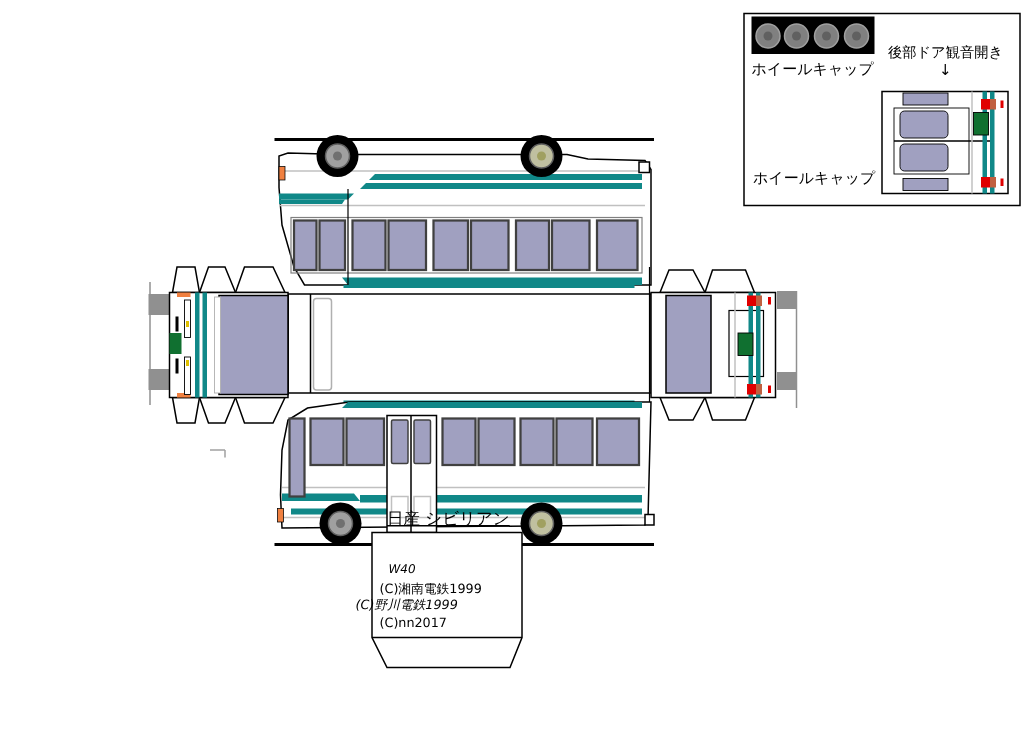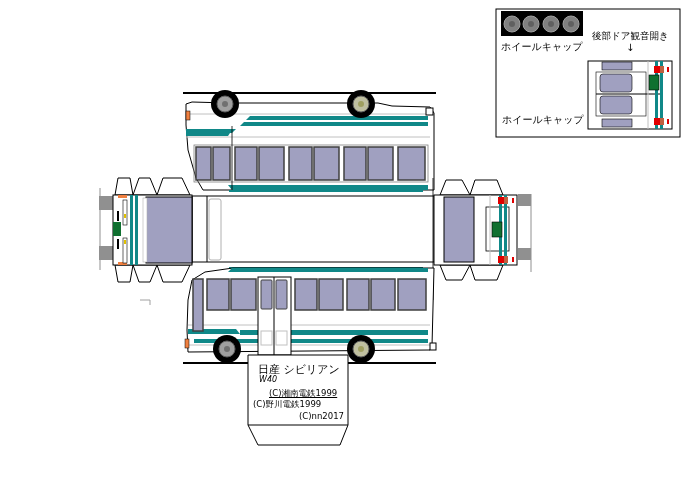--- a/index.html
+++ b/index.html
@@ -211,18 +211,18 @@
         <rect x="649" y="75" width="10" height="15" fill="#107030" stroke="#000" stroke-width="0.6"></rect>
       </g>
     </g>
   </svg>
 
   <div class="txt" style="left:501px;top:42px;font-size:10px;">ホイールキャップ</div>
   <div class="txt" style="left:592px;top:31px;font-size:9.5px;">後部ドア観音開き</div>
   <div class="txt" style="left:626px;top:43px;font-size:10px;">↓</div>
   <div class="txt" style="left:502px;top:115px;font-size:10px;">ホイールキャップ</div>
 
-  <div class="txt info-title" style="left:258px;top:364px;">日産 シビリアン</div>
+  <div class="txt info-title" style="left:258px;top:340px;text-decoration:underline;">日産 シビリアン</div>
   <div class="txt info-model" style="left:259px;top:376px;font-style:italic;">W40</div>
-  <div class="txt info-copy" style="left:269px;top:388px;text-decoration:underline;">(C)湘南電鉄1999</div>
-  <div class="txt info-copy" style="left:253px;top:399px;">(C)野川電鉄1999</div>
-  <div class="txt info-copy" style="left:253px;top:411px;margin-left:46px;">(C)nn2017</div>
+  <div class="txt info-copy" style="left:253px;top:388px;">(C)湘南電鉄1999</div>
+  <div class="txt info-copy" style="left:237px;top:399px;font-style:italic;">(C)野川電鉄1999</div>
+  <div class="txt info-copy" style="left:253px;top:411px;">(C)nn2017</div>
 </div>
 
 </body></html>

